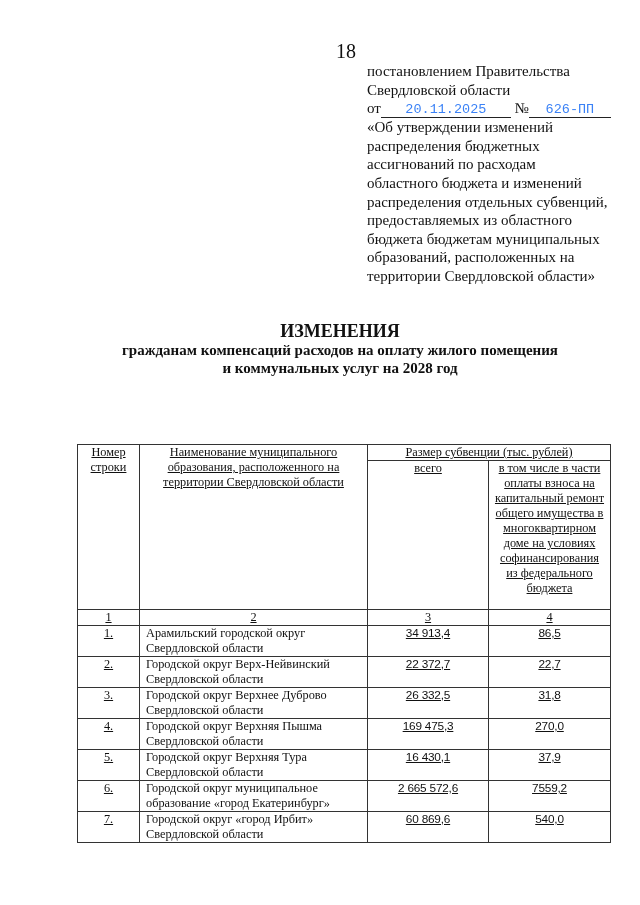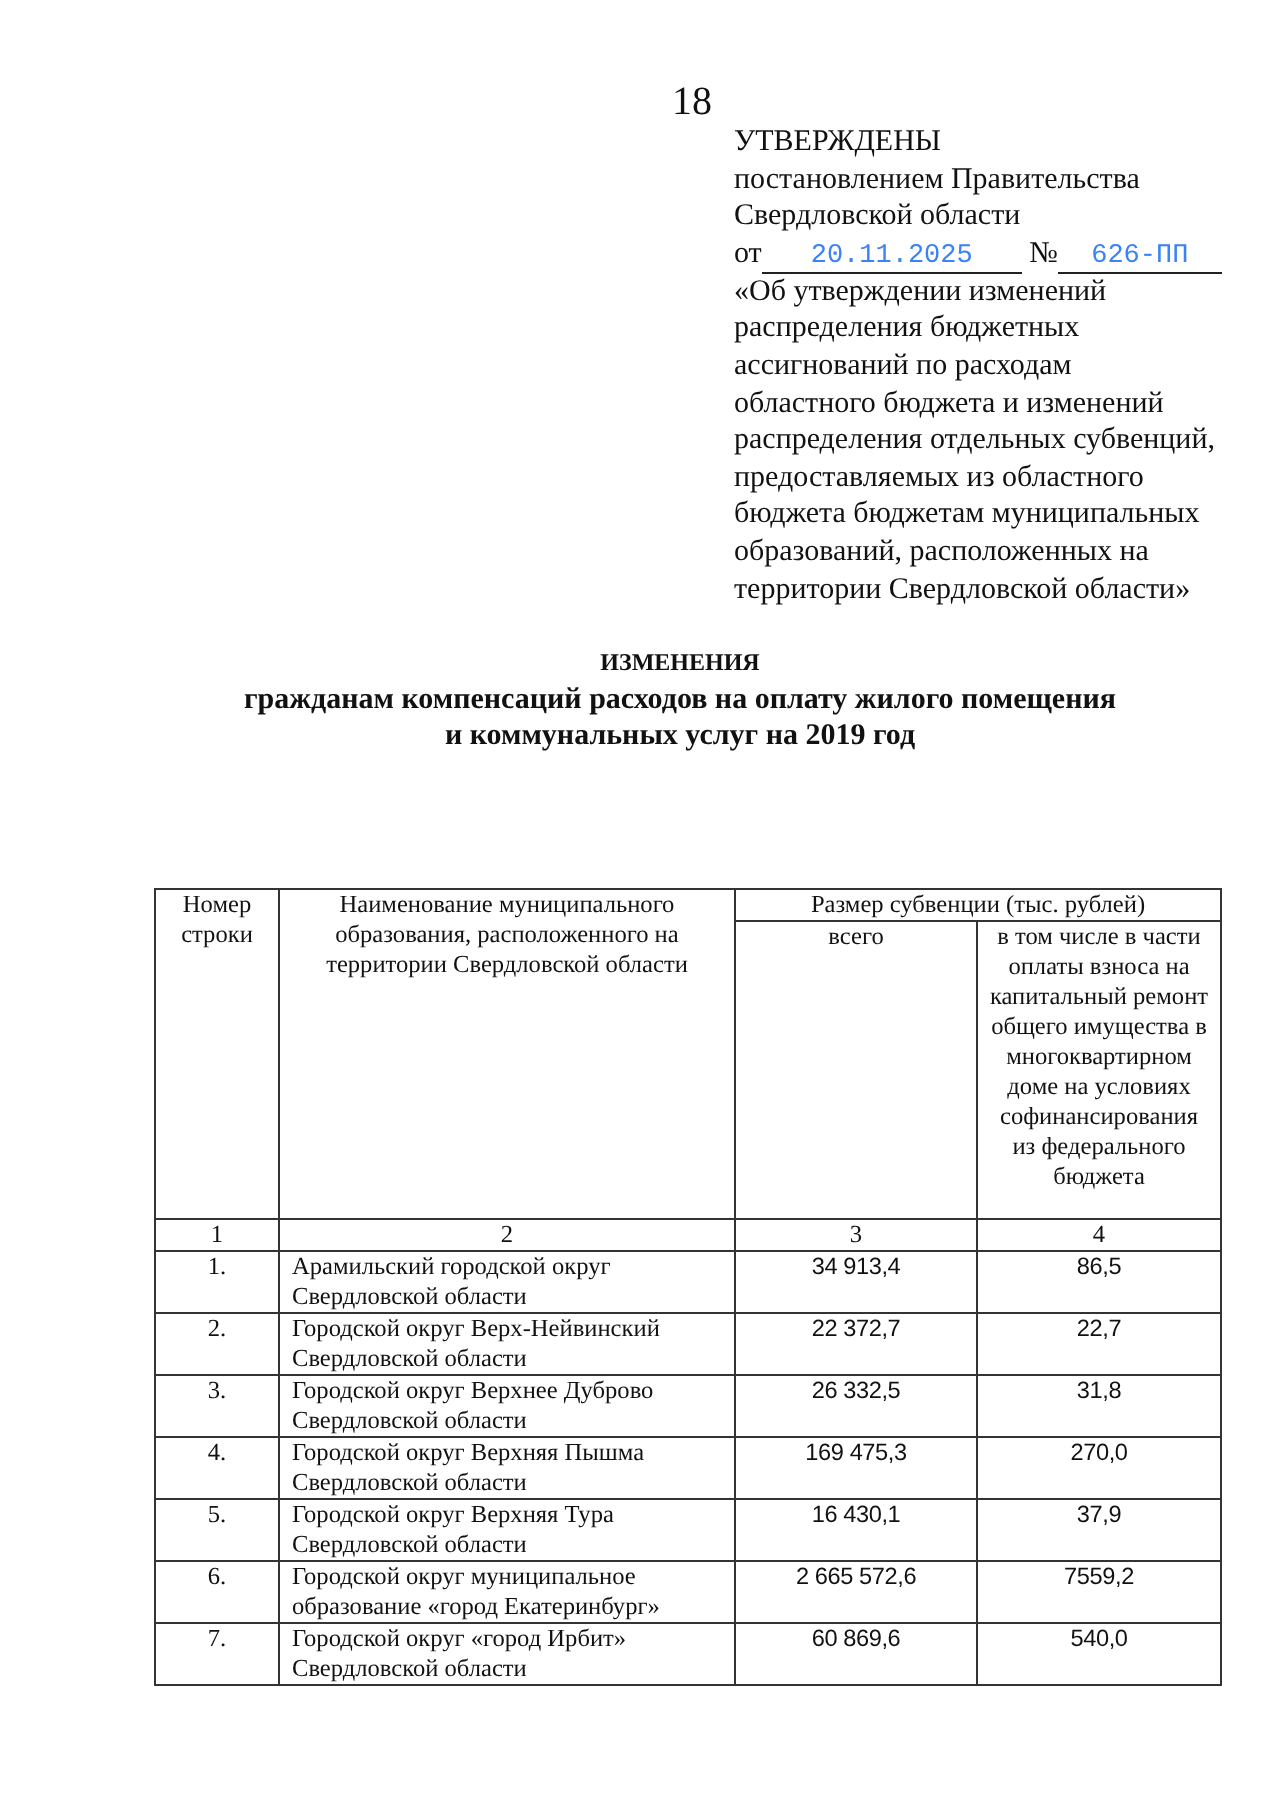--- a/index.html
+++ b/index.html
@@ -6,61 +6,60 @@
   body { width: 640px; height: 905px; position: relative; overflow: hidden;
          font-family: "Liberation Serif", "DejaVu Serif", serif; color: #111; }
   .page-num { position: absolute; left: 336px; top: 40px; font-size: 20px; }
   .approval { position: absolute; left: 367px; top: 62px; width: 260px;
               font-size: 15px; line-height: 18.6px; }
   .approval .ln { white-space: nowrap; }
   .approval .mono { font-family: "Liberation Mono", "DejaVu Sans Mono", monospace; font-size: 13.5px; color: #3b82f6; }
   .uline { display: inline-block; border-bottom: 1px solid #222; text-align: center; line-height: 15px; }
   .title-block { position: absolute; left: 40px; top: 322px; width: 600px; text-align: center;
                  font-weight: bold; font-size: 15px; line-height: 18.5px; }
-  .title-block .main { font-size: 12px; margin-bottom: 0; }
+  .title-block .main { font-size: 18px; margin-bottom: 0; }
   table.subv { position: absolute; left: 77px; top: 444px; border-collapse: collapse;
                font-size: 12.3px; line-height: 15px; table-layout: fixed; }
   table.subv td { border: 1px solid #333; padding: 0 4px; vertical-align: top; }
   .c1 { width: 62px; } .c2 { width: 228px; } .c3 { width: 121px; } .c4 { width: 122px; }
-  .center { text-align: center; }
+  .center { text-align: center; text-decoration: underline; }
   .hdr-row1 td { height: 15px; }
   .hdr-row2 td { height: 148px; padding-top: 1px; }
   .num-row td { height: 15px; border-top: 3px double #333; }
   .data-row td { height: 29px; }
   .data-row td.name { padding-left: 6px; }
   .val { font-family: "Liberation Sans", "DejaVu Sans", sans-serif; font-size: 11.8px; letter-spacing: -0.2px; }
 </style>
 </head>
 <body>
 
 <div class="page-num">18</div>
 
 <div class="approval">
-  <div class="ln">УТВЕРЖДЕНЫ</div>
   <div class="ln">постановлением Правительства</div>
   <div class="ln">Свердловской области</div>
   <div class="ln">
     <span>от</span><span class="uline mono" style="width:130px">20.11.2025</span>
     <span>№</span><span class="uline mono" style="width:82px">626-ПП</span>
   </div>
   <div class="ln">«Об утверждении изменений</div>
   <div class="ln">распределения бюджетных</div>
   <div class="ln">ассигнований по расходам</div>
   <div class="ln">областного бюджета и изменений</div>
   <div class="ln">распределения отдельных субвенций,</div>
   <div class="ln">предоставляемых из областного</div>
   <div class="ln">бюджета бюджетам муниципальных</div>
   <div class="ln">образований, расположенных на</div>
   <div class="ln">территории Свердловской области»</div>
 </div>
 
 <div class="title-block">
   <div class="main">ИЗМЕНЕНИЯ</div>
   <div>гражданам компенсаций расходов на оплату жилого помещения</div>
-  <div>и коммунальных услуг на 2019 год</div>
+  <div>и коммунальных услуг на 2028 год</div>
 </div>
 
 <table class="subv">
   <colgroup>
       <col class="c1">
       <col class="c2">
       <col class="c3">
       <col class="c4">
     </colgroup>
   <tbody>

